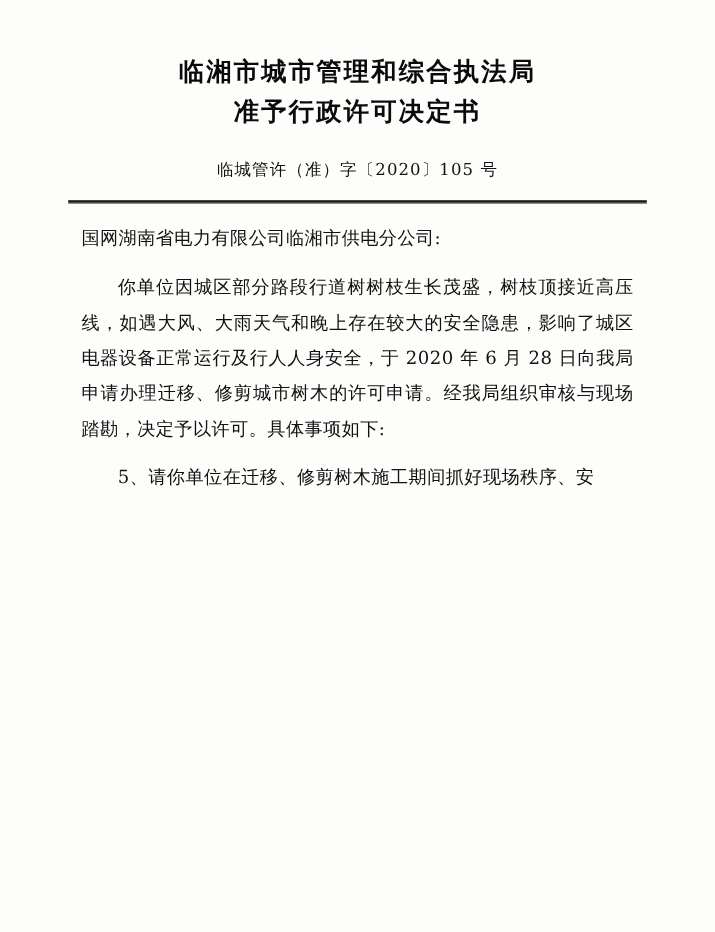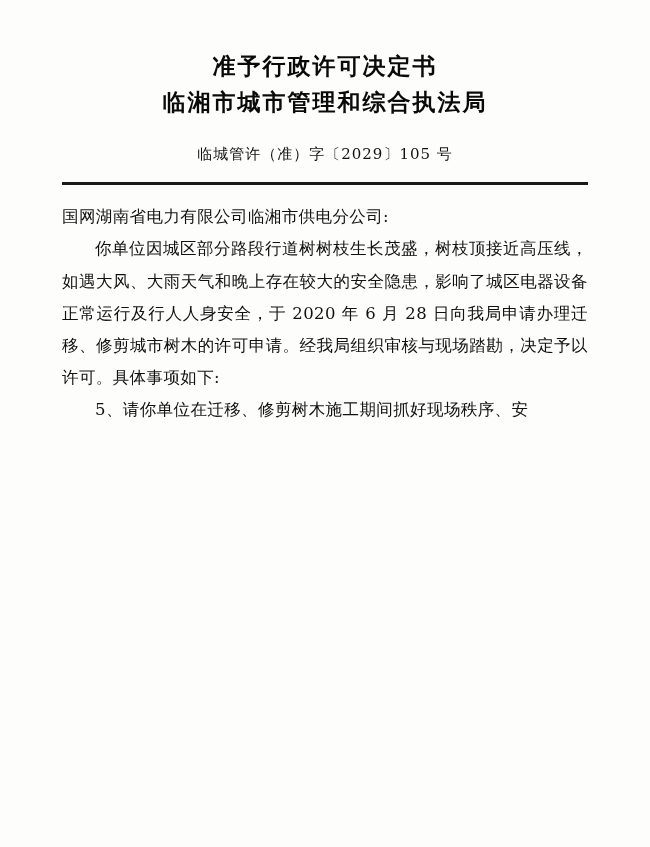--- a/index.html
+++ b/index.html
@@ -53,40 +53,40 @@
   }
   .recipient {
     font-size: 16.5px;
     line-height: 1.95;
     letter-spacing: 0.5px;
   }
   p.para {
     font-size: 16.5px;
     line-height: 1.95;
     letter-spacing: 0.4px;
-    margin: 0;
+    margin: 12px;
     text-align: justify;
     text-justify: inter-ideograph;
     text-indent: 2em;
   }
   p.noindent {
     text-indent: 0;
   }
 </style>
 </head>
 <body>
 
 <div class="page">
 
   <div class="title-block">
+    <div class="title-line">临湘市城市管理和综合执法局</div>
     <div class="title-line">准予行政许可决定书</div>
-    <div class="title-line">临湘市城市管理和综合执法局</div>
   </div>
 
-  <div class="doc-number">临城管许（准）字〔2029〕105 号</div>
+  <div class="doc-number">临城管许（准）字〔2020〕105 号</div>
 
   <div class="rule"></div>
 
   <div class="body-text">
     <p class="para noindent recipient">国网湖南省电力有限公司临湘市供电分公司:</p>
     <p class="para">你单位因城区部分路段行道树树枝生长茂盛，树枝顶接近高压线，如遇大风、大雨天气和晚上存在较大的安全隐患，影响了城区电器设备正常运行及行人人身安全，于 2020 年 6 月 28 日向我局申请办理迁移、修剪城市树木的许可申请。经我局组织审核与现场踏勘，决定予以许可。具体事项如下:</p>
     <p class="para">5、请你单位在迁移、修剪树木施工期间抓好现场秩序、安</p>
   </div>
 
 </div>

